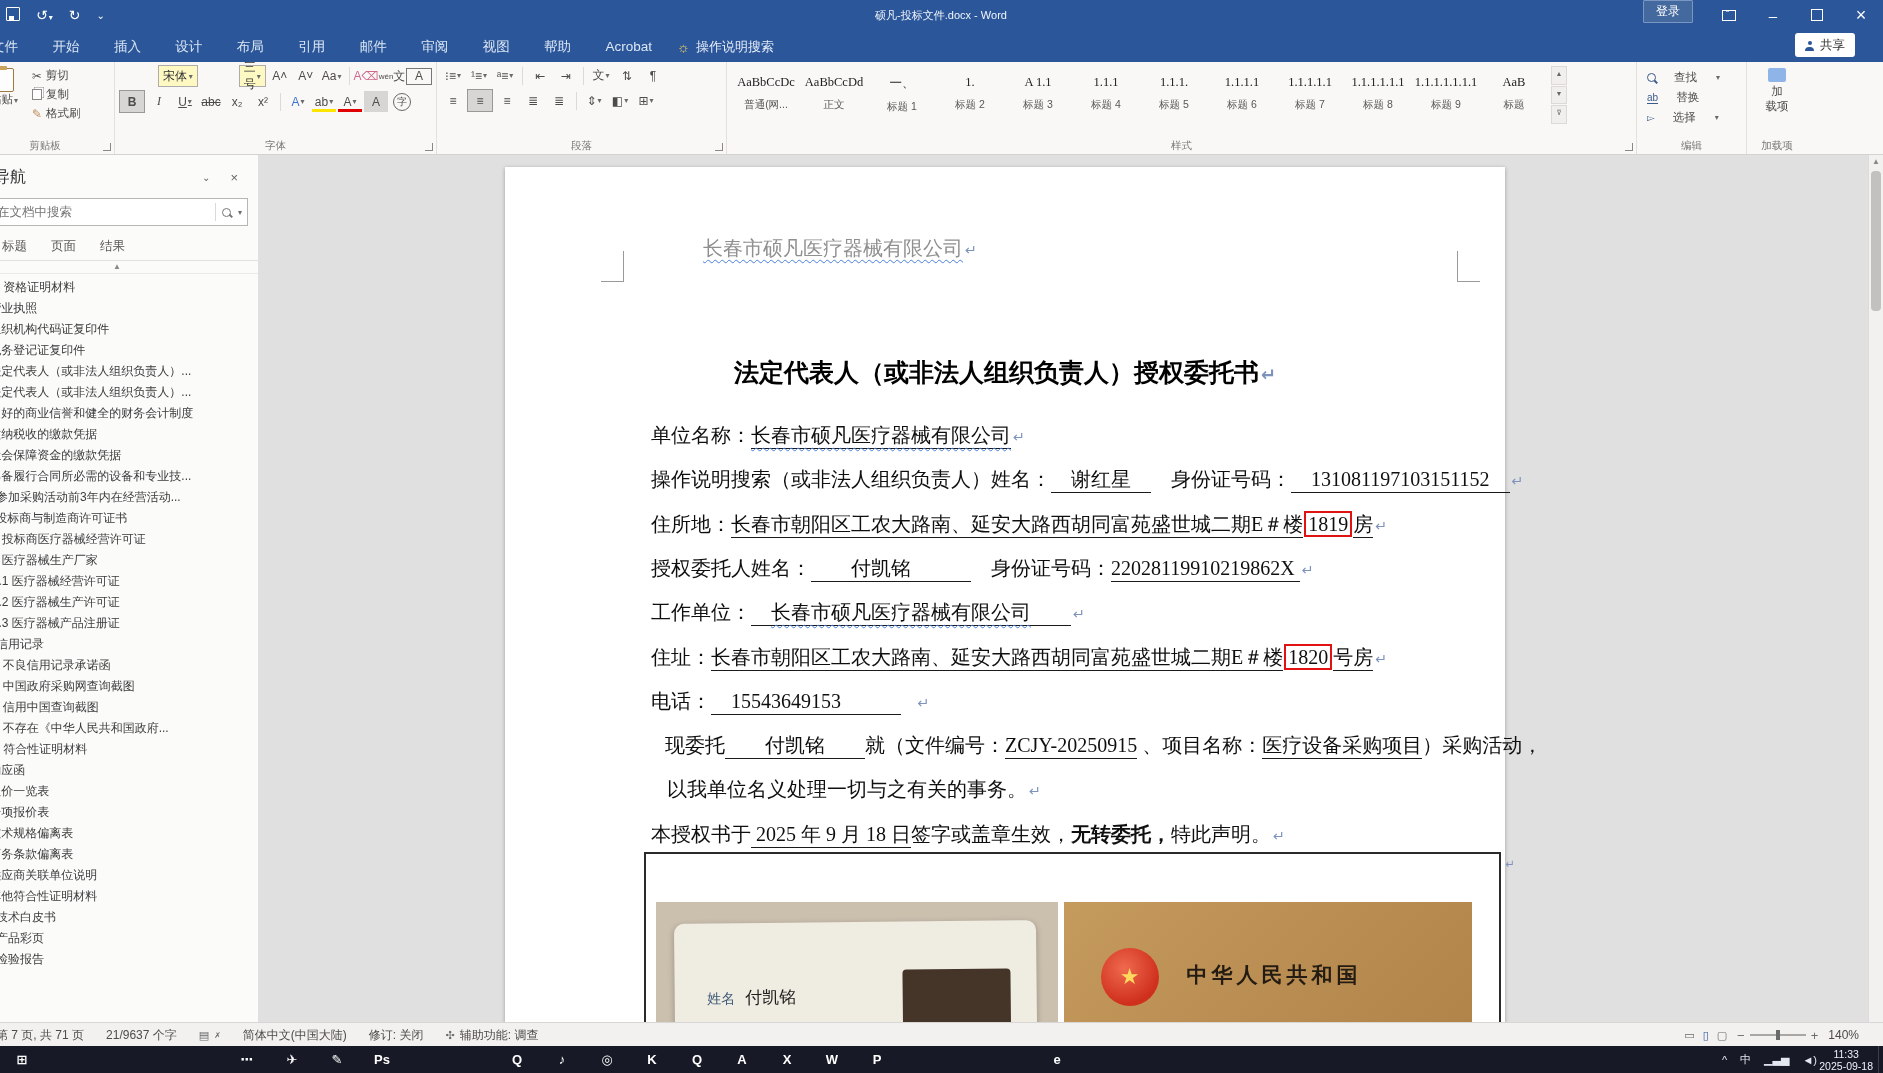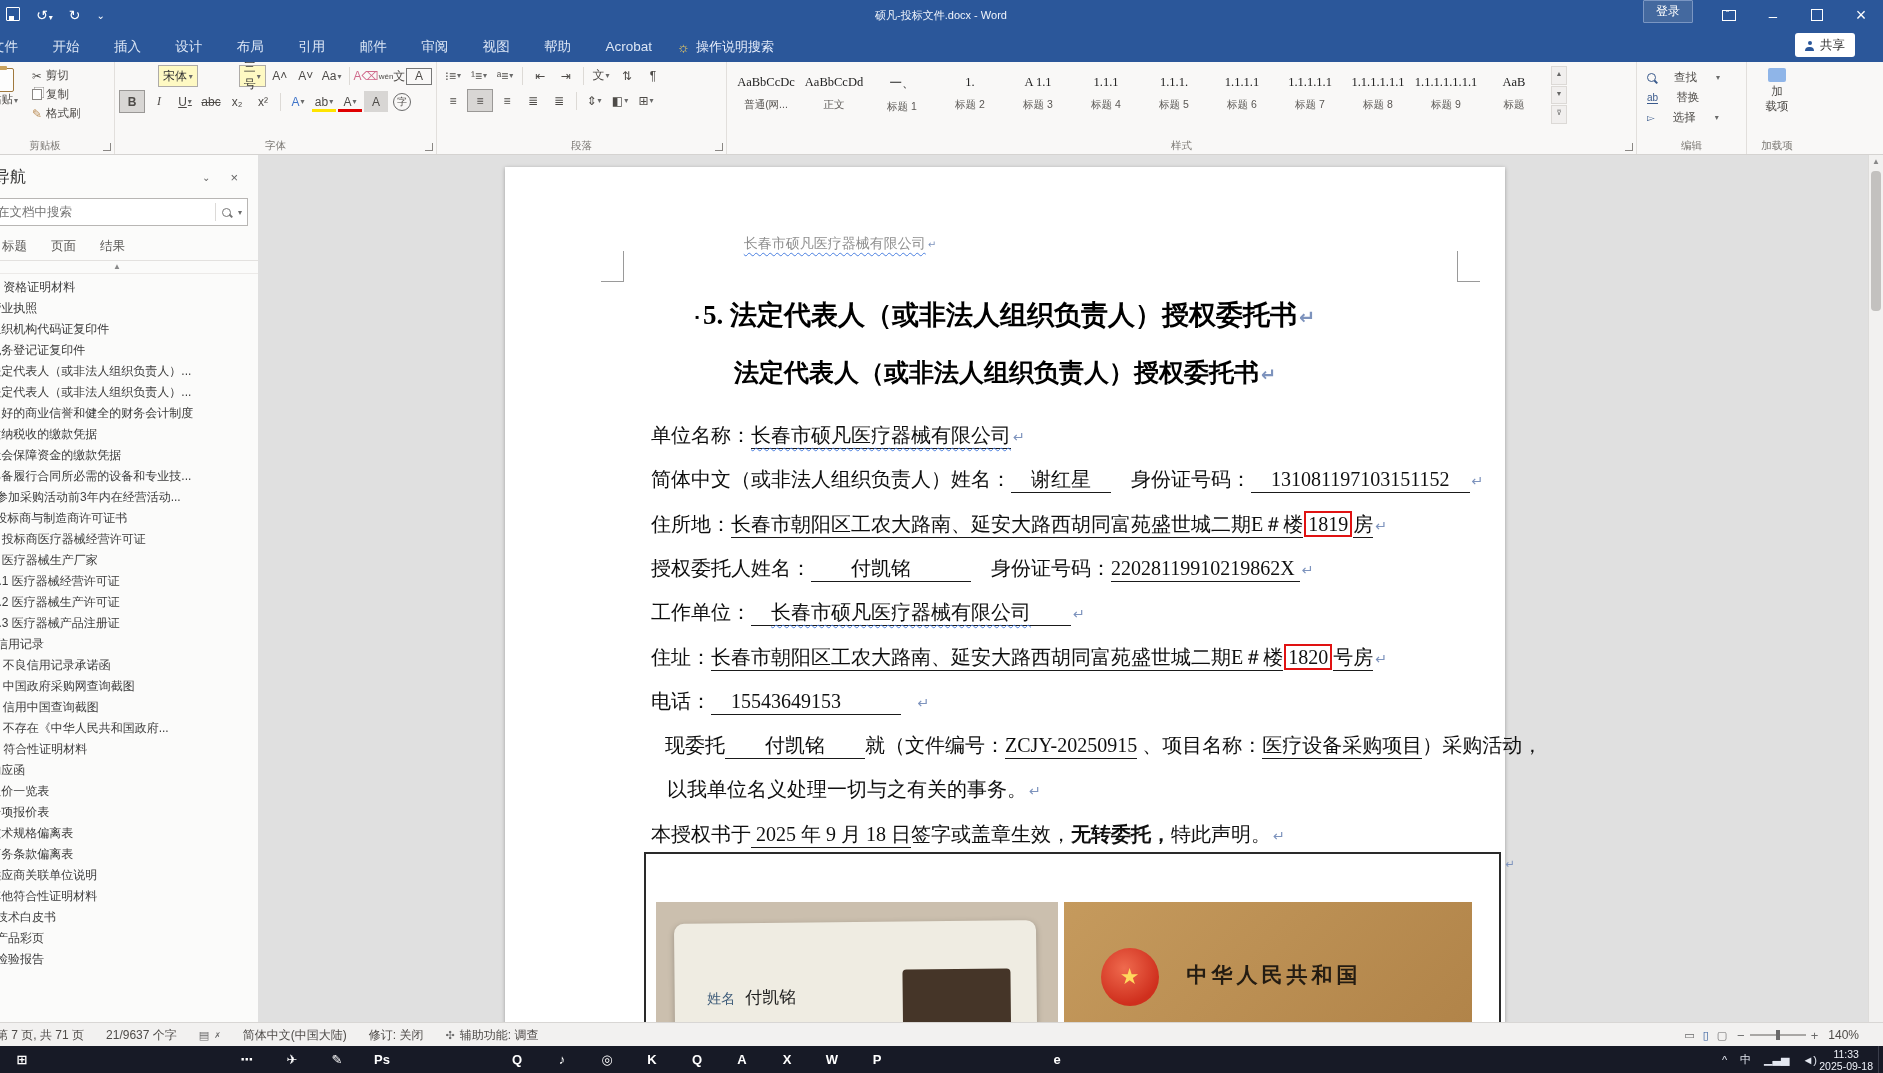--- a/index.html
+++ b/index.html
@@ -96,21 +96,21 @@
   .nav-list{padding-top:3px;}
   .nav-item{position:relative;height:21px;line-height:21px;font-size:12px;color:#3b3b3b;white-space:nowrap;overflow:hidden;}
   .nav-arr{position:absolute;font-size:8px;color:#5a5a5a;top:0;}
 
   
   .docarea{position:absolute;left:282px;top:155px;right:0;height:867px;background:#e0e0e0;overflow:hidden;}
   .vscroll{position:absolute;right:0;top:0;width:14px;height:100%;background:#f2f1f0;border-left:1px solid #dddcda;}
   .vthumb{position:absolute;left:2px;top:16px;width:10px;height:140px;background:#c3c1bf;border-radius:4px;}
   .vscroll .va{display:block;text-align:center;font-size:8px;color:#888;line-height:14px;}
   .page{position:absolute;left:247px;top:12px;width:1000px;height:1400px;background:#fff;box-shadow:0 1px 4px rgba(0,0,0,.3);}
-  .hdrline{position:absolute;top:68px;left:140px;width:390px;text-align:center;font-size:14px;color:#8f8f8f;
+  .hdrline{position:absolute;top:68px;left:140px;width:390px;text-align:center;font-size:20px;color:#8f8f8f;
      font-family:"Liberation Serif","DejaVu Serif",serif;}
   .hdrline .wavy2{text-decoration:underline wavy #4a7fe0;text-decoration-thickness:1px;text-underline-offset:4px;}
   .cornerL{position:absolute;left:96px;top:84px;width:22px;height:30px;border-right:1px solid #9a9a9a;border-bottom:1px solid #9a9a9a;}
   .cornerR{position:absolute;left:952px;top:84px;width:22px;height:30px;border-left:1px solid #9a9a9a;border-bottom:1px solid #9a9a9a;}
   .doc-title{position:absolute;top:130px;left:0;width:100%;text-align:center;font-size:27px;font-weight:bold;color:#000;
      font-family:"Liberation Serif","DejaVu Serif",serif;white-space:nowrap;}
   .doc-title .sq{font-size:12px;vertical-align:3px;margin-right:4px;}
   .doc-sub{position:absolute;top:189px;left:0;width:100%;text-align:center;font-size:25px;font-weight:bold;color:#000;
      font-family:"Liberation Serif","DejaVu Serif",serif;white-space:nowrap;}
   .doc-line{position:absolute;left:146px;font-size:20px;color:#0f0f0f;white-space:nowrap;
@@ -598,25 +598,24 @@
     <span class="nav-txt">7.3 检验报告</span>
   </div>
 </div>
     </div>
 
     <div class="docarea">
       <div class="page">
         <div class="hdrline"><span class="wavy2">长春市硕凡医疗器械有限公司</span><span class="pm">↵</span></div>
         <div class="cornerL"></div>
         <div class="cornerR"></div>
-        <div class="doc-title"><span class="sq">▪</span><span>5. 法定代表人（或非法人组织负责人）授权委托书</span><span class="pm">↵</span></div>
         <div class="doc-sub"><span>法定代表人（或非法人组织负责人）授权委托书</span><span class="pm">↵</span></div>
         <div>
             <div class="doc-line" style="top: 255px;"><span>单位名称：</span><span class="u wavy">长春市硕凡医疗器械有限公司</span><span class="pm">↵</span></div>
-            <div class="doc-line" style="top: 299.3px;"><span>简体中文（或非法人组织负责人）姓名：</span><span class="u">　谢红星　</span><span>　身份证号码：</span><span class="u">　131081197103151152　</span><span class="pm">↵</span></div>
+            <div class="doc-line" style="top: 299.3px;"><span>操作说明搜索（或非法人组织负责人）姓名：</span><span class="u">　谢红星　</span><span>　身份证号码：</span><span class="u">　131081197103151152　</span><span class="pm">↵</span></div>
             <div class="doc-line" style="top: 343.6px;"><span>住所地：</span><span class="u">长春市朝阳区工农大路南、延安大路西胡同富苑盛世城二期E＃楼</span><span class="u red">1819</span><span class="u">房</span><span class="pm">↵</span></div>
             <div class="doc-line" style="top: 387.9px;"><span>授权委托人姓名：</span><span class="u">　　付凯铭　　　</span><span>　身份证号码：</span><span class="u">22028119910219862X </span><span class="pm">↵</span></div>
             <div class="doc-line" style="top: 432.2px;"><span>工作单位：</span><span class="u">　</span><span class="u wavy">长春市硕凡医疗器械有限公司</span><span class="u">　　</span><span class="pm">↵</span></div>
             <div class="doc-line" style="top: 476.5px;"><span>住址：</span><span class="u">长春市朝阳区工农大路南、延安大路西胡同富苑盛世城二期E＃楼</span><span class="u red">1820</span><span class="u">号房</span><span class="pm">↵</span></div>
             <div class="doc-line" style="top: 520.8px;"><span>电话：</span><span class="u">　15543649153　　　</span><span class="pm">　↵</span></div>
             <div class="doc-line" style="top: 565.1px; margin-left: 14px;"><span>现委托</span><span class="u">　　付凯铭　　</span><span>就（文件编号：</span><span class="u">ZCJY-20250915</span><span> 、项目名称：</span><span class="u">医疗设备采购项目</span><span>）采购活动，</span></div>
             <div class="doc-line" style="top: 609.4px; margin-left: 16px;"><span>以我单位名义处理一切与之有关的事务。</span><span class="pm">↵</span></div>
             <div class="doc-line" style="top: 653.7px;"><span>本授权书于</span><span class="u"> 2025 年 9 月 18 日</span><span>签字或盖章生效，</span><span class="b">无转委托，</span><span>特此声明。</span><span class="pm">↵</span></div>
           </div>
 

